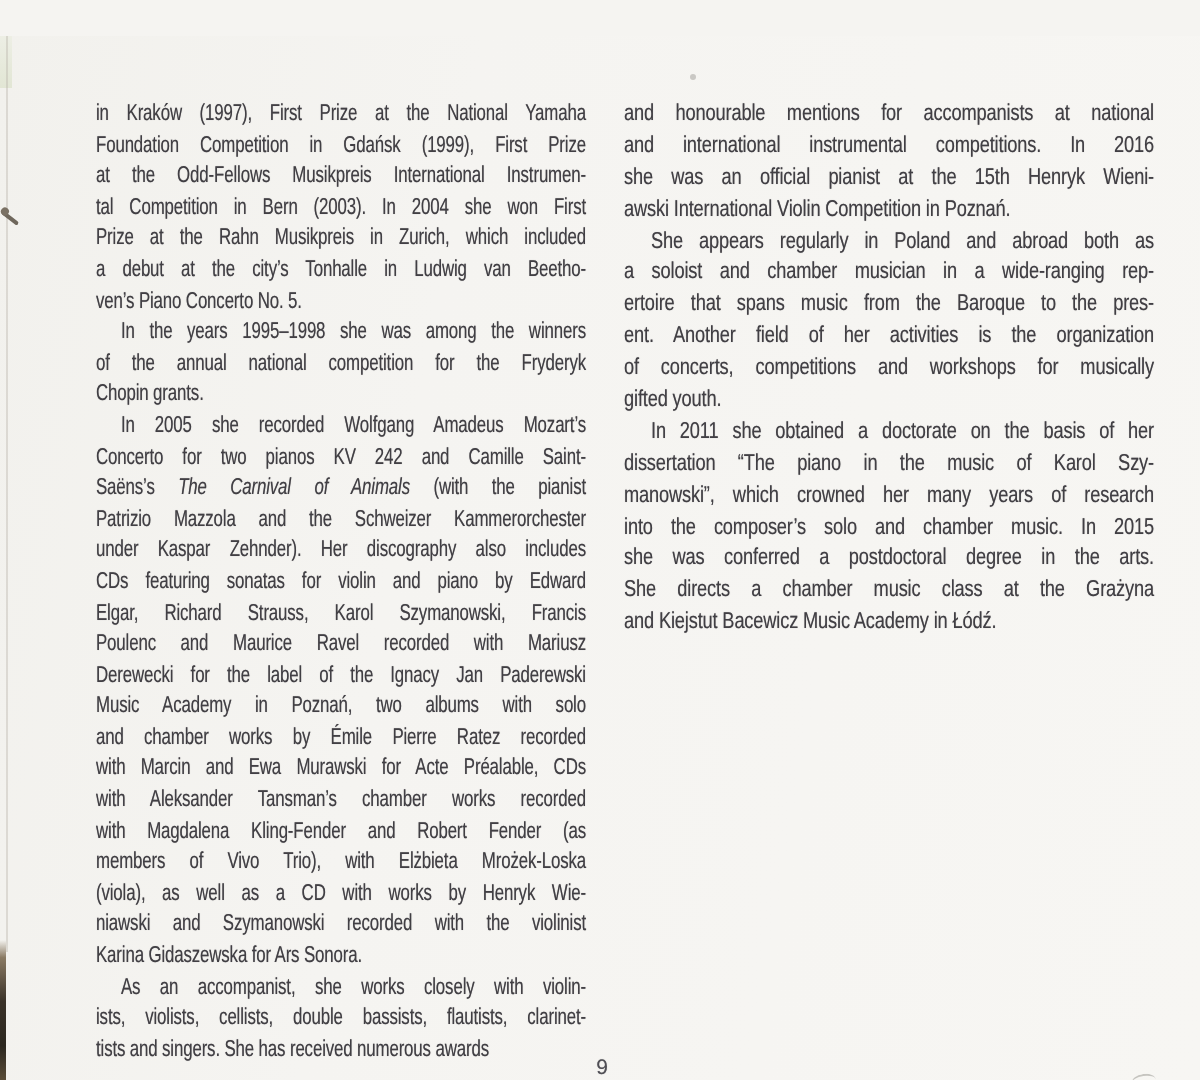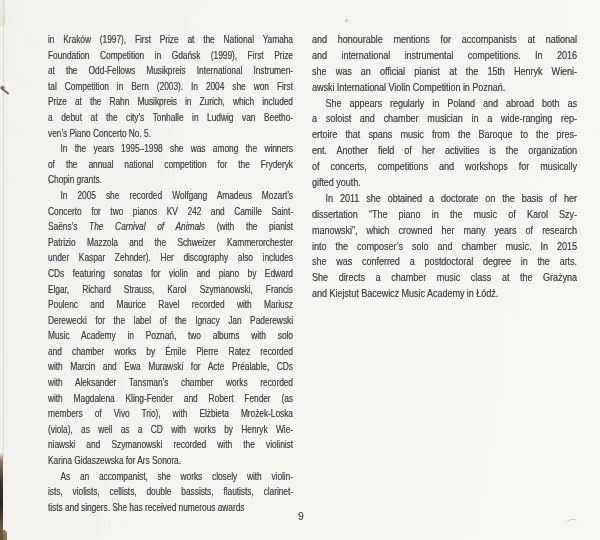--- a/index.html
+++ b/index.html
@@ -4,20 +4,21 @@
 <style>
   html,body{margin:0;padding:0;}
   body{
     width:600px;height:540px;overflow:hidden;position:relative;
     font-family:"Liberation Sans",sans-serif;
     background:#f5f4f1;
   }
   .page{
     position:absolute;inset:0;
     background:linear-gradient(100deg,#f2f1ed 0%,#f5f4f1 35%,#f7f6f3 100%);
+    margin-top:18px;
   }
   
   .col{
     position:absolute;top:32px;width:334px;
     transform-origin:0 0;
     font-size:11.5px;
     color:#413f44;
     letter-spacing:-0.1px;
     text-shadow:0 0 0.4px rgba(65,63,68,0.55);
   }

